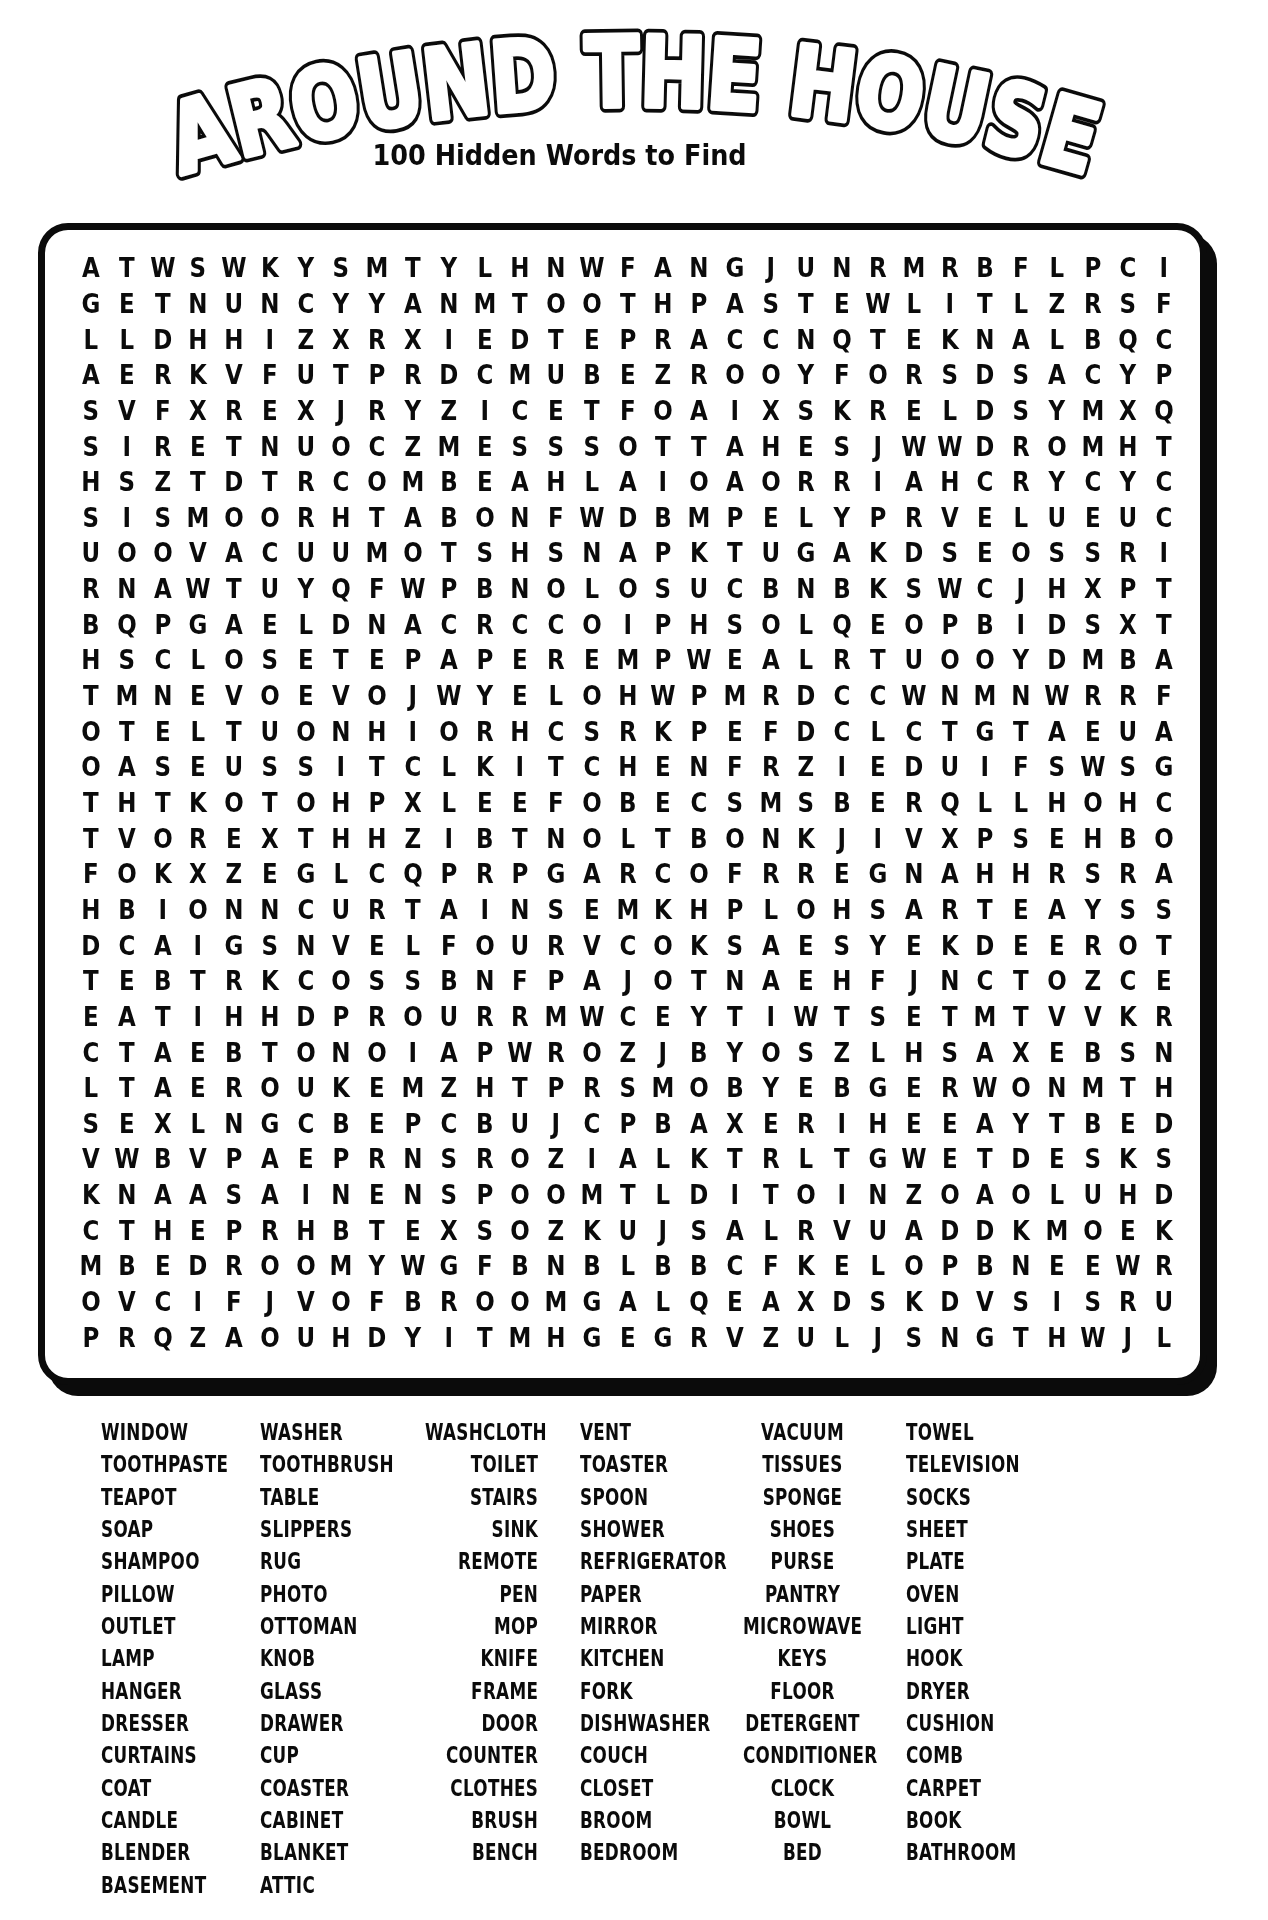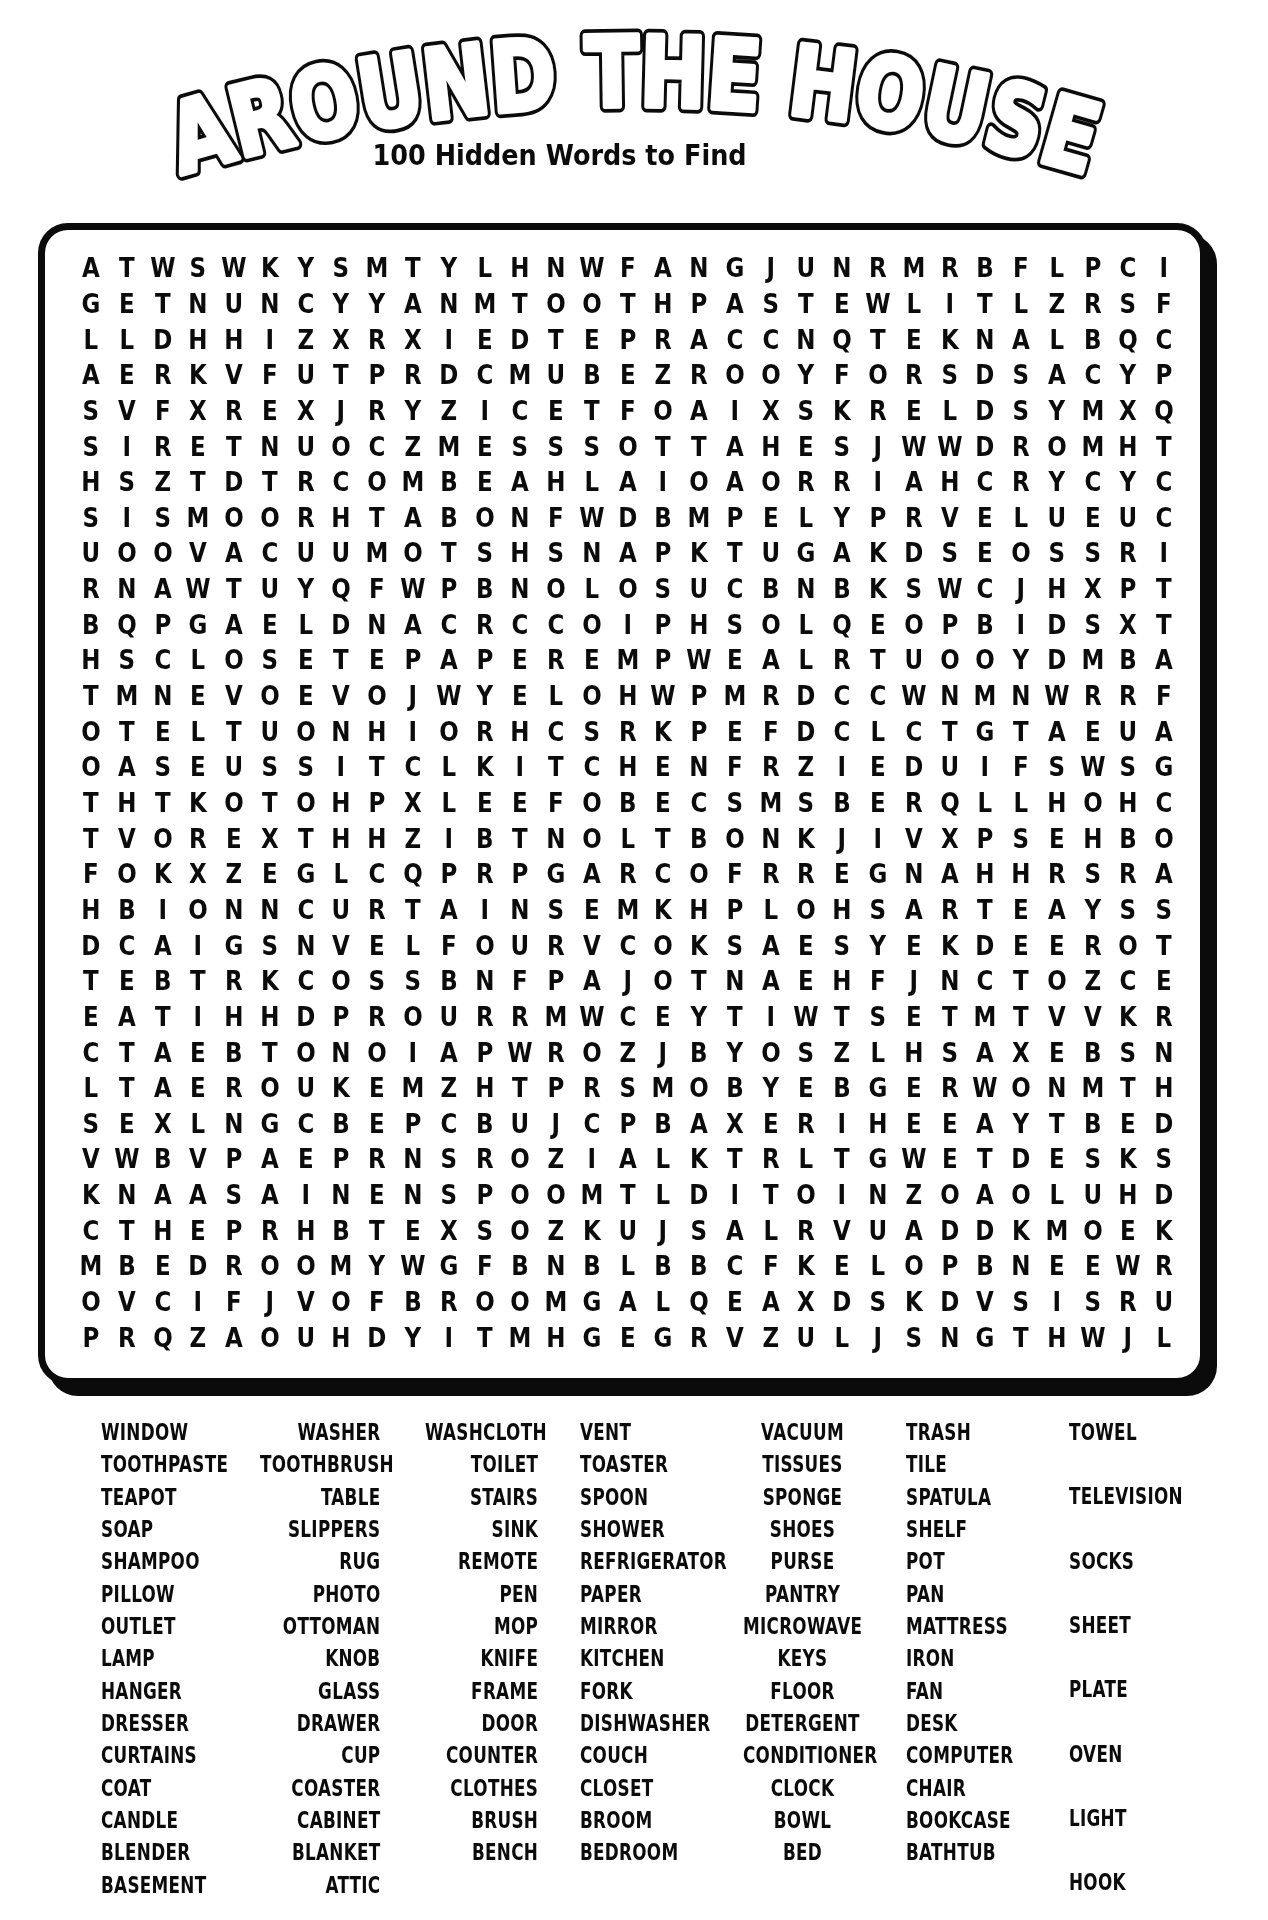--- a/index.html
+++ b/index.html
@@ -36,21 +36,21 @@
     transform:scaleX(0.85);transform-origin:50% 50%;
     user-select:none;
   }
   
   #word-list{
     position:absolute;left:101px;top:1416px;right:10px;
     display:flex;flex-direction:row;align-items:flex-start;
   }
   .wcol{display:flex;flex-direction:column;}
   .wcol:nth-child(1){width:159px;}
-  .wcol:nth-child(2){width:165px;text-align:right;}
+  .wcol:nth-child(2){width:165px;}
   .wcol:nth-child(3){width:155px;text-align:right;}
   .wcol:nth-child(4){width:163px;}
   .wcol:nth-child(5){width:163px;text-align:center;}
   .wcol:nth-child(6){width:163px;}
   .wcol:nth-child(7){width:170px;gap:32px;}
   .word{
     height:32.35px;line-height:32.35px;
     font-weight:bold;font-size:23px;letter-spacing:0.4px;
     white-space:nowrap;
     transform:scaleX(0.73);transform-origin:0 50%;
@@ -1116,36 +1116,20 @@
       <div class="word">MICROWAVE</div>
       <div class="word">KEYS</div>
       <div class="word">FLOOR</div>
       <div class="word">DETERGENT</div>
       <div class="word">CONDITIONER</div>
       <div class="word">CLOCK</div>
       <div class="word">BOWL</div>
       <div class="word">BED</div>
     </div>
     <div class="wcol">
-      <div class="word">TRASH</div>
-      <div class="word">TILE</div>
-      <div class="word">SPATULA</div>
-      <div class="word">SHELF</div>
-      <div class="word">POT</div>
-      <div class="word">PAN</div>
-      <div class="word">MATTRESS</div>
-      <div class="word">IRON</div>
-      <div class="word">FAN</div>
-      <div class="word">DESK</div>
-      <div class="word">COMPUTER</div>
-      <div class="word">CHAIR</div>
-      <div class="word">BOOKCASE</div>
-      <div class="word">BATHTUB</div>
-    </div>
-    <div class="wcol">
       <div class="word">TOWEL</div>
       <div class="word">TELEVISION</div>
       <div class="word">SOCKS</div>
       <div class="word">SHEET</div>
       <div class="word">PLATE</div>
       <div class="word">OVEN</div>
       <div class="word">LIGHT</div>
       <div class="word">HOOK</div>
       <div class="word">DRYER</div>
       <div class="word">CUSHION</div>

